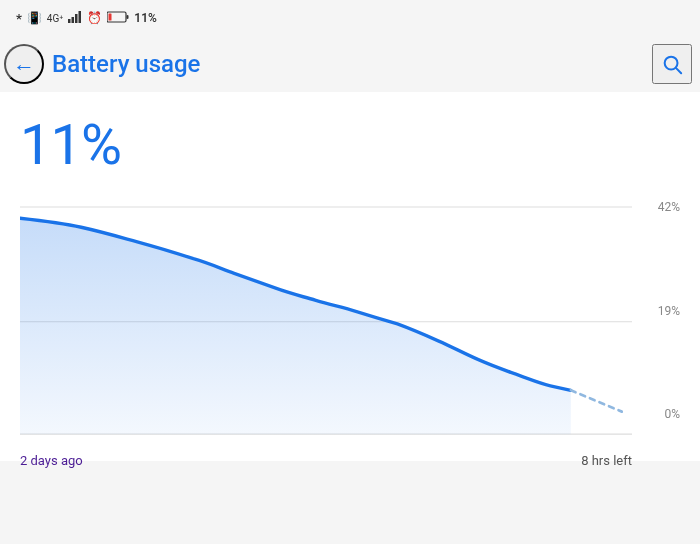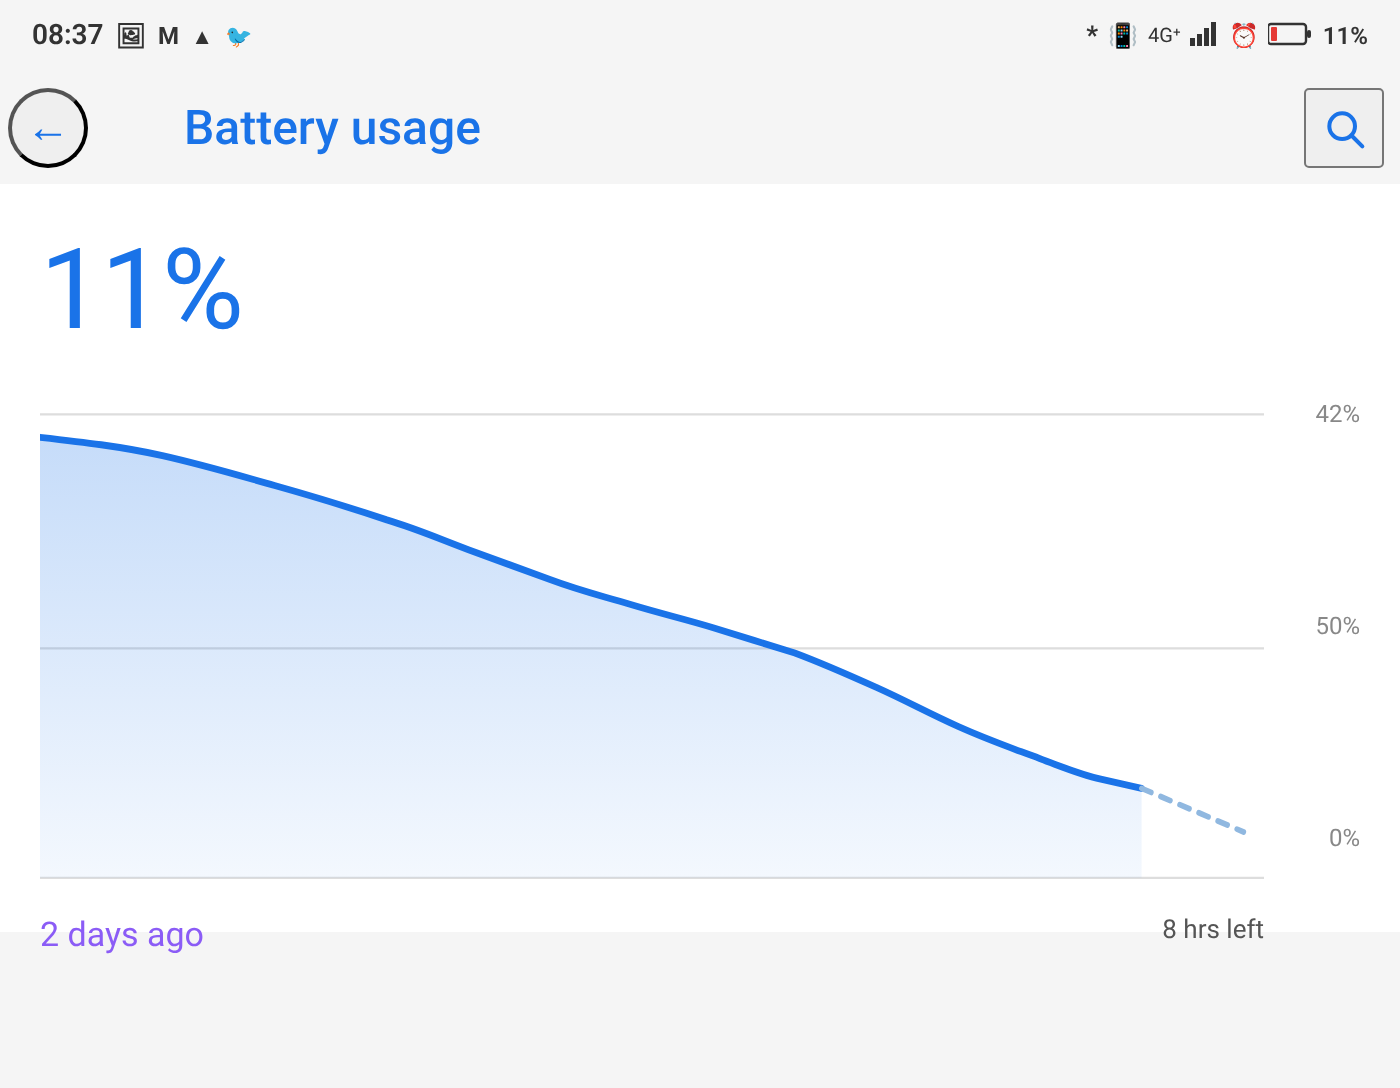--- a/index.html
+++ b/index.html
@@ -65,21 +65,20 @@
       border-radius: 50%;
       color: #1a73e8;
       font-size: 22px;
       font-weight: 300;
     }
     .page-title {
       font-size: 24px;
       font-weight: 500;
       color: #1a73e8;
       letter-spacing: 0;
-      margin-left: 40px;
     }
     .search-btn {
       width: 40px;
       height: 40px;
       display: flex;
       align-items: center;
       justify-content: center;
       cursor: pointer;
       color: #1a73e8;
       font-size: 20px;
@@ -127,28 +126,20 @@
       font-size: 12px;
       color: #888;
       width: 48px;
       align-items: flex-end;
     }
   </style>
 </head>
 <body>
 
 <div class="status-bar">
-  <div class="status-left">
-    <span>08:37</span>
-
-    <span style="font-size:12px;">🖼</span>
-    <span style="font-size:12px; font-weight:bold; color:#333;">M</span>
-    <span style="font-size:11px; font-weight:bold; color:#333;">▲</span>
-    <span style="font-size:11px;">🐦</span>
-  </div>
   <div class="status-right">
     <span style="font-size:13px; font-weight:bold;">*</span>
     <span style="font-size:12px;">📳</span>
     <span style="font-size:10px; font-weight:normal;">4G⁺</span>
     <span>
       <svg width="14" height="12" viewBox="0 0 14 12">
         <rect x="0" y="8" width="2.5" height="4" fill="#333"></rect>
         <rect x="3.5" y="6" width="2.5" height="6" fill="#333"></rect>
         <rect x="7" y="3" width="2.5" height="9" fill="#333"></rect>
         <rect x="10.5" y="0" width="2.5" height="12" fill="#333"></rect>
@@ -226,24 +217,24 @@
                  C425,133 435,138 450,144
                  C465,150 475,153 490,158
                  C505,163 510,165 520,167
                  C530,169 535,170 540,171" fill="none" stroke="#1a73e8" stroke-width="3" stroke-linecap="round" stroke-linejoin="round"></path>
 
         <path d="M540,171 L590,190" fill="none" stroke="#90b8e0" stroke-width="2.5" stroke-dasharray="5,5" stroke-linecap="round"></path>
       </svg>
 
       
       <div class="chart-labels-x">
-        <span style="color:#8b5cf6; font-size:17px;">2 days ago</span>
+        <span style="color:#4c1d95; font-size:13px;">2 days ago</span>
         <span style="color:#555; font-size:13px;">8 hrs left</span>
       </div>
     </div>
 
     <div class="chart-y-labels">
       <span style="color:#888; font-size:12px; padding-top:2px;">42%</span>
-      <span style="color:#888; font-size:12px;">50%</span>
+      <span style="color:#888; font-size:12px;">19%</span>
       <span style="color:#888; font-size:12px; padding-bottom:24px;">0%</span>
     </div>
   </div>
 </div>
 
 </body></html>

